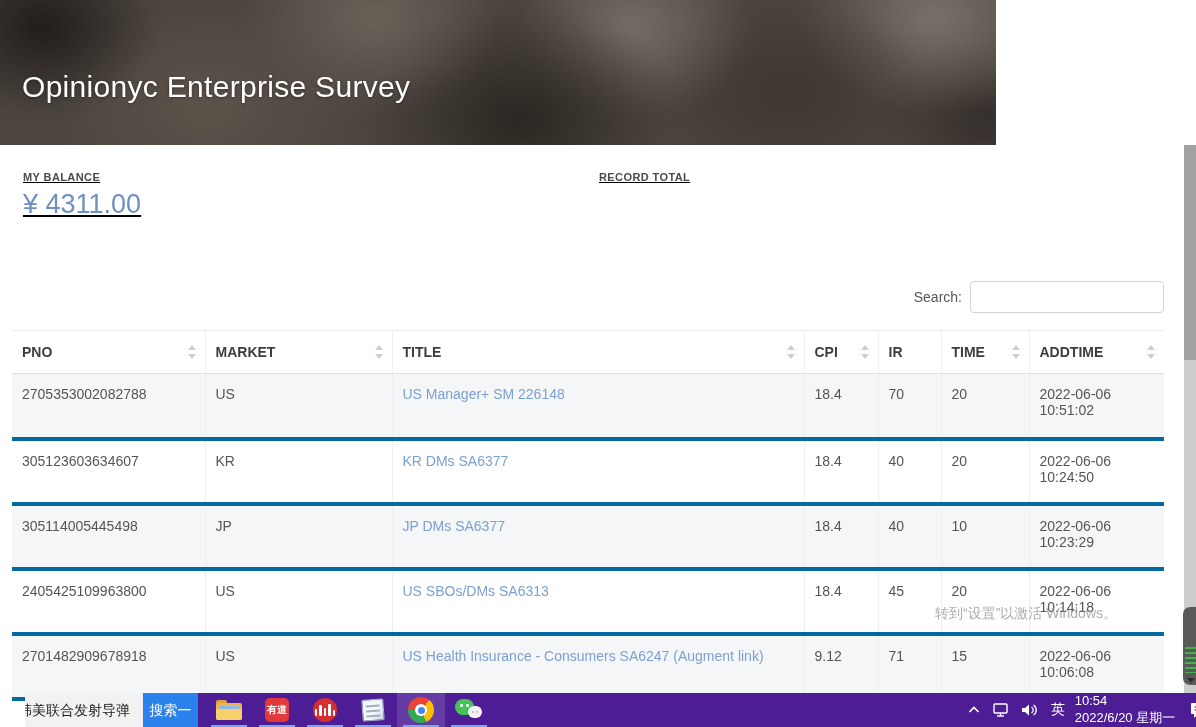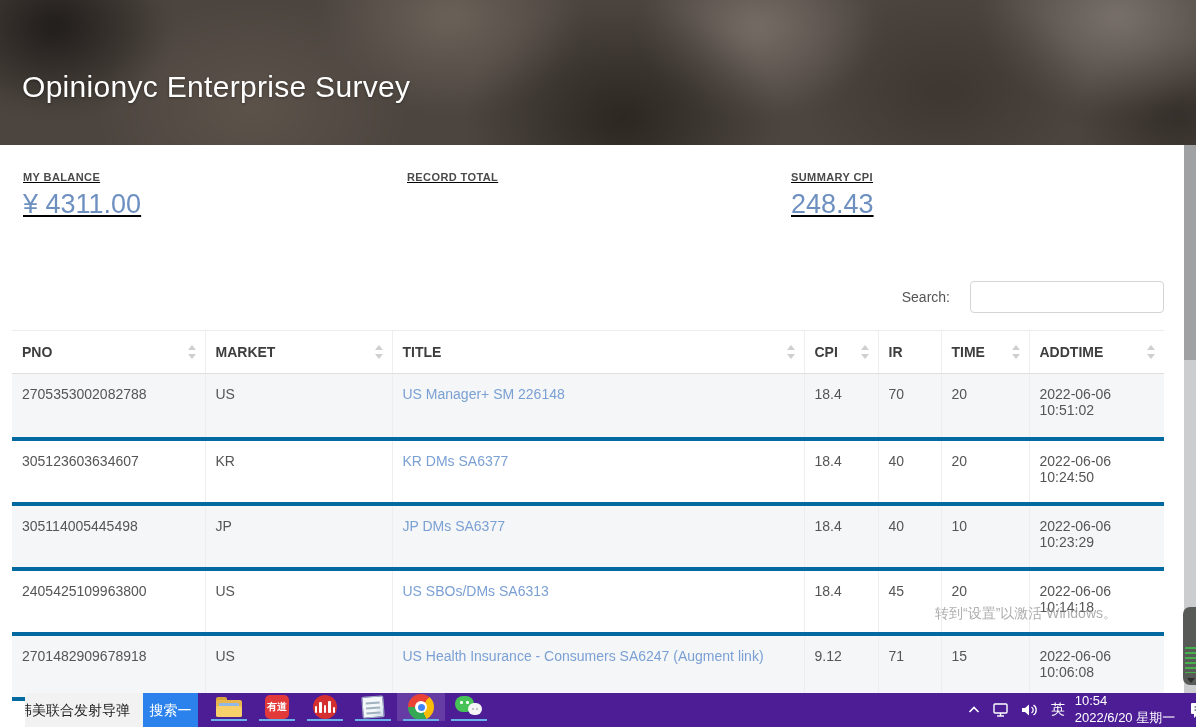--- a/index.html
+++ b/index.html
@@ -1,21 +1,21 @@
 <!DOCTYPE html>
 <html><head>
 <meta charset="utf-8">
 <style>
   * { margin:0; padding:0; box-sizing:border-box; }
   html,body { width:1196px; height:727px; overflow:hidden; background:#fff;
               font-family:"Liberation Sans", sans-serif; }
   .screen { position:relative; width:1196px; height:727px; background:#fff; overflow:hidden; }
 
   
-  .hero { position:absolute; left:0; top:0; width:1196px; height:145px; overflow:hidden; background:#46403b; }
+  .hero { position:absolute; left:0; top:0; width:996px; height:145px; overflow:hidden; background:#46403b; }
   .hero-texture { position:absolute; left:-20px; top:-20px; right:-20px; bottom:-20px;
     filter:blur(7px);
     background:
       radial-gradient(ellipse 180px 140px at 6% 25%, rgba(30,26,24,.95), transparent 65%),
       radial-gradient(ellipse 260px 180px at 22% 70%, rgba(95,85,76,.85), transparent 60%),
       radial-gradient(ellipse 220px 160px at 38% 20%, rgba(120,110,100,.7), transparent 60%),
       radial-gradient(ellipse 260px 200px at 52% 75%, rgba(40,35,30,.9), transparent 60%),
       radial-gradient(ellipse 200px 150px at 63% 25%, rgba(140,130,122,.65), transparent 60%),
       radial-gradient(ellipse 240px 170px at 78% 60%, rgba(60,52,46,.9), transparent 60%),
       radial-gradient(ellipse 230px 160px at 92% 20%, rgba(150,142,135,.6), transparent 60%),
@@ -26,21 +26,21 @@
   .hero-title { font-size:30px; font-weight:400; letter-spacing:.3px; text-shadow:0 1px 3px rgba(0,0,0,.35); }
   .hero-subtitle { font-size:15px; margin-top:7px; color:#f0f0f0; text-shadow:0 1px 2px rgba(0,0,0,.4); }
 
   
   .stats { position:absolute; left:12px; top:171px; width:1152px; display:flex;text-decoration:underline; }
   .stat { flex:1; padding-left:11px; }
   .stat-label { font-size:11px; font-weight:bold; color:#4a4a4a; letter-spacing:.4px; }
   .stat-value { font-size:27px; color:#6e90c0; margin-top:6px; }
 
   
-  .search-row { position:absolute; right:32px; top:281px; display:flex; align-items:center;gap:12px; }
+  .search-row { position:absolute; right:32px; top:281px; display:flex; align-items:center; }
   .search-label { font-size:14px; color:#555; margin-right:8px; }
   .search-input { width:194px; height:32px; border:1px solid #d5d5d5; border-radius:4px;
                   font-size:14px; padding:0 8px; outline:none; color:#333; }
 
   
   table.grid { position:absolute; left:12px; top:330px; width:1152px; border-collapse:collapse; table-layout:fixed; }
   table.grid th, table.grid td { border-left:1px solid #eceef0; text-align:left; }
   table.grid th:first-child, table.grid td:first-child { border-left:none; }
   table.grid thead th { font-size:14px; font-weight:bold; color:#3d3d3d; padding:13px 10px 13px 10px;
       border-top:1px solid #ececec; border-bottom:1px solid #e0e0e0; background:#fff; cursor:pointer;
@@ -73,21 +73,21 @@
       border-right:4px solid transparent; border-top:5px solid #2e2e2e; }
 
   
   .taskbar { position:absolute; left:0; top:693px; width:1196px; height:34px; background:#4c1d95;margin-left:25px; }
   .tb-searchbox { position:absolute; left:0; top:0; width:118px; height:34px; background:#f2f2f2;
       overflow:hidden; white-space:nowrap; }
   .tb-search-text { font-size:14px; color:#222; line-height:34px; margin-left:-7px; }
   .tb-search-btn { position:absolute; left:118px; top:0; width:55px; height:34px; background:#2b82ec;
       color:#fff; font-size:14px; line-height:34px; text-align:center; cursor:pointer; }
   .tb-icons { position:absolute; left:180px; top:0; height:34px; display:flex; }
-  .tb-slot { width:48px; height:28px; position:relative; display:flex; align-items:center; justify-content:center; cursor:pointer; }
+  .tb-slot { width:48px; height:34px; position:relative; display:flex; align-items:center; justify-content:center; cursor:pointer; }
   .tb-slot.active { background:rgba(255,255,255,.14); }
   .tb-slot .underline { position:absolute; left:6px; right:6px; bottom:0; height:2px; background:#6ab0e8; }
 
   
   .icon-folder { position:relative; width:26px; height:20px; }
   .icon-folder .tab { position:absolute; left:0; top:0; width:11px; height:5px; background:#d9a33c; border-radius:2px 2px 0 0; }
   .icon-folder .back { position:absolute; left:0; top:3px; width:26px; height:17px; background:#e8b64c; border-radius:2px; }
   .icon-folder .doc { position:absolute; left:3px; top:6px; width:20px; height:8px; background:#8fb8e8; border-radius:1px; }
   .icon-folder .front { position:absolute; left:0; top:9px; width:26px; height:11px; background:#f7cf6b; border-radius:2px; }
 
@@ -147,24 +147,20 @@
     </div>
   </div>
 
   <div class="stats">
     <div class="stat">
       <div class="stat-label">MY BALANCE</div>
       <div class="stat-value">¥ 4311.00</div>
     </div>
     <div class="stat">
       <div class="stat-label">RECORD TOTAL</div>
-    </div>
-    <div class="stat">
-      <div class="stat-label">SUMMARY CPI</div>
-      <div class="stat-value">248.43</div>
     </div>
   </div>
 
   <div class="search-row">
     <span class="search-label">Search:</span>
     <input class="search-input" type="text" value="" style="">
   </div>
 
   <table class="grid">
     <colgroup>

